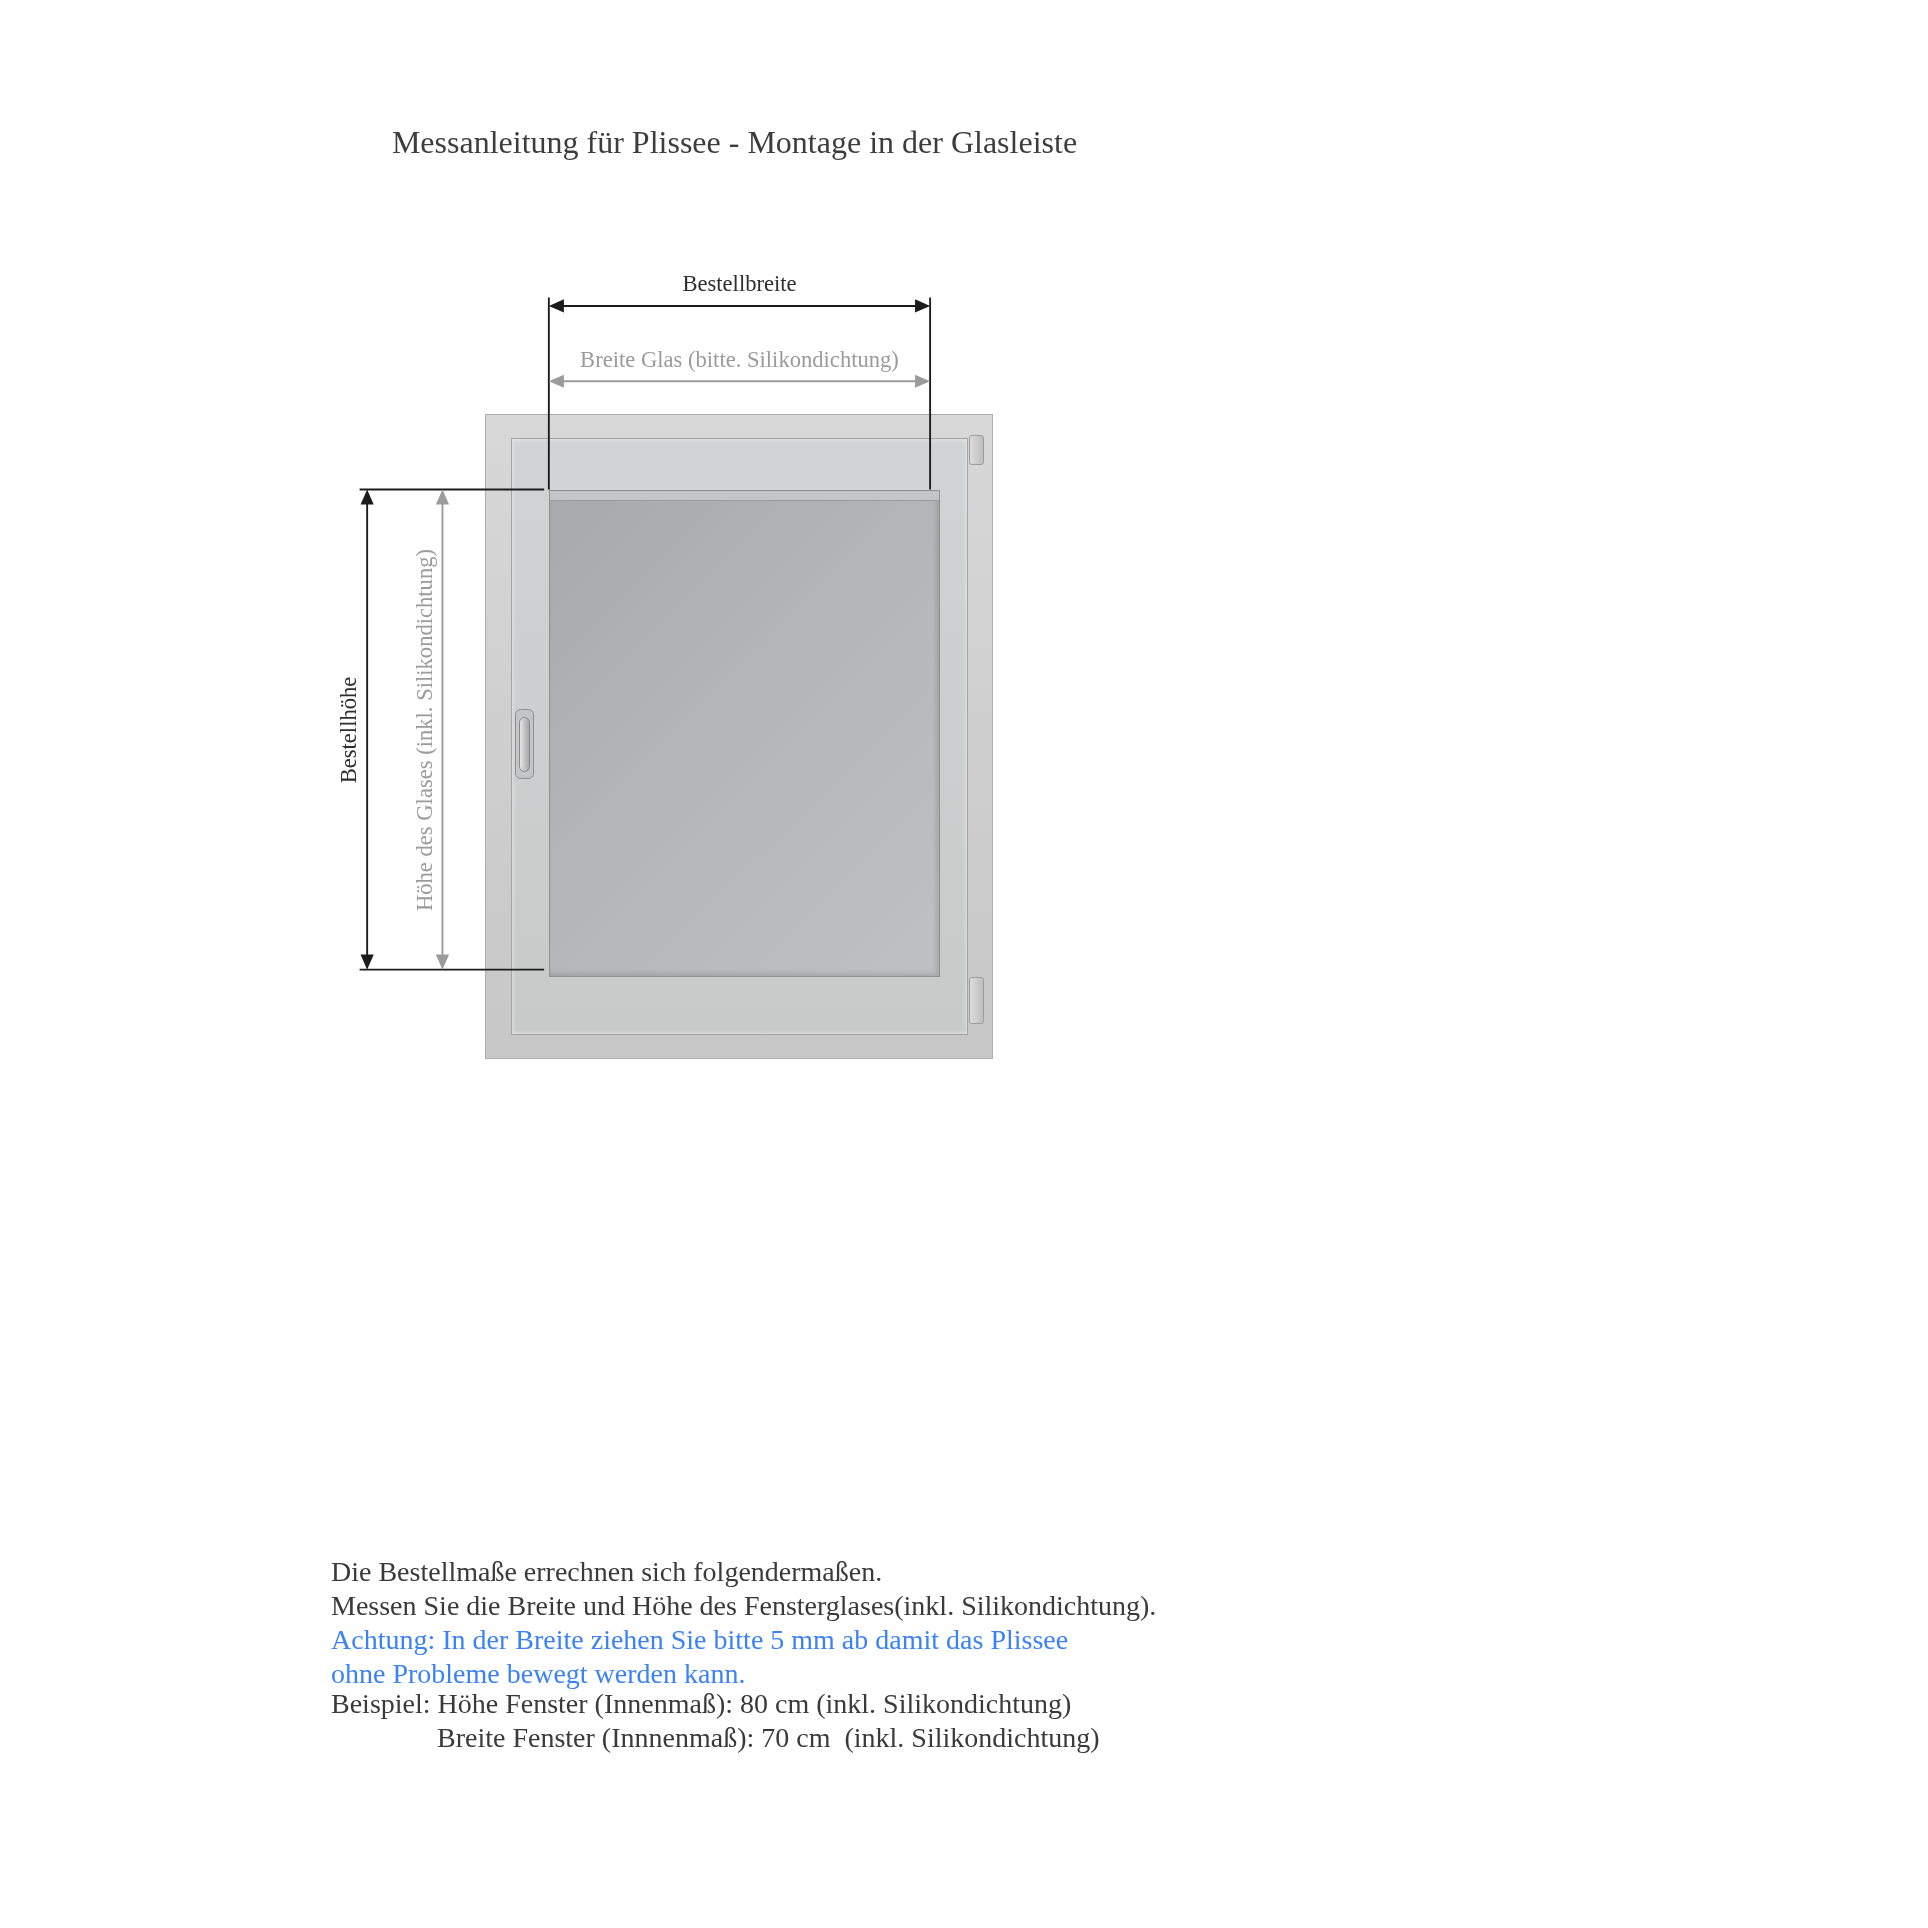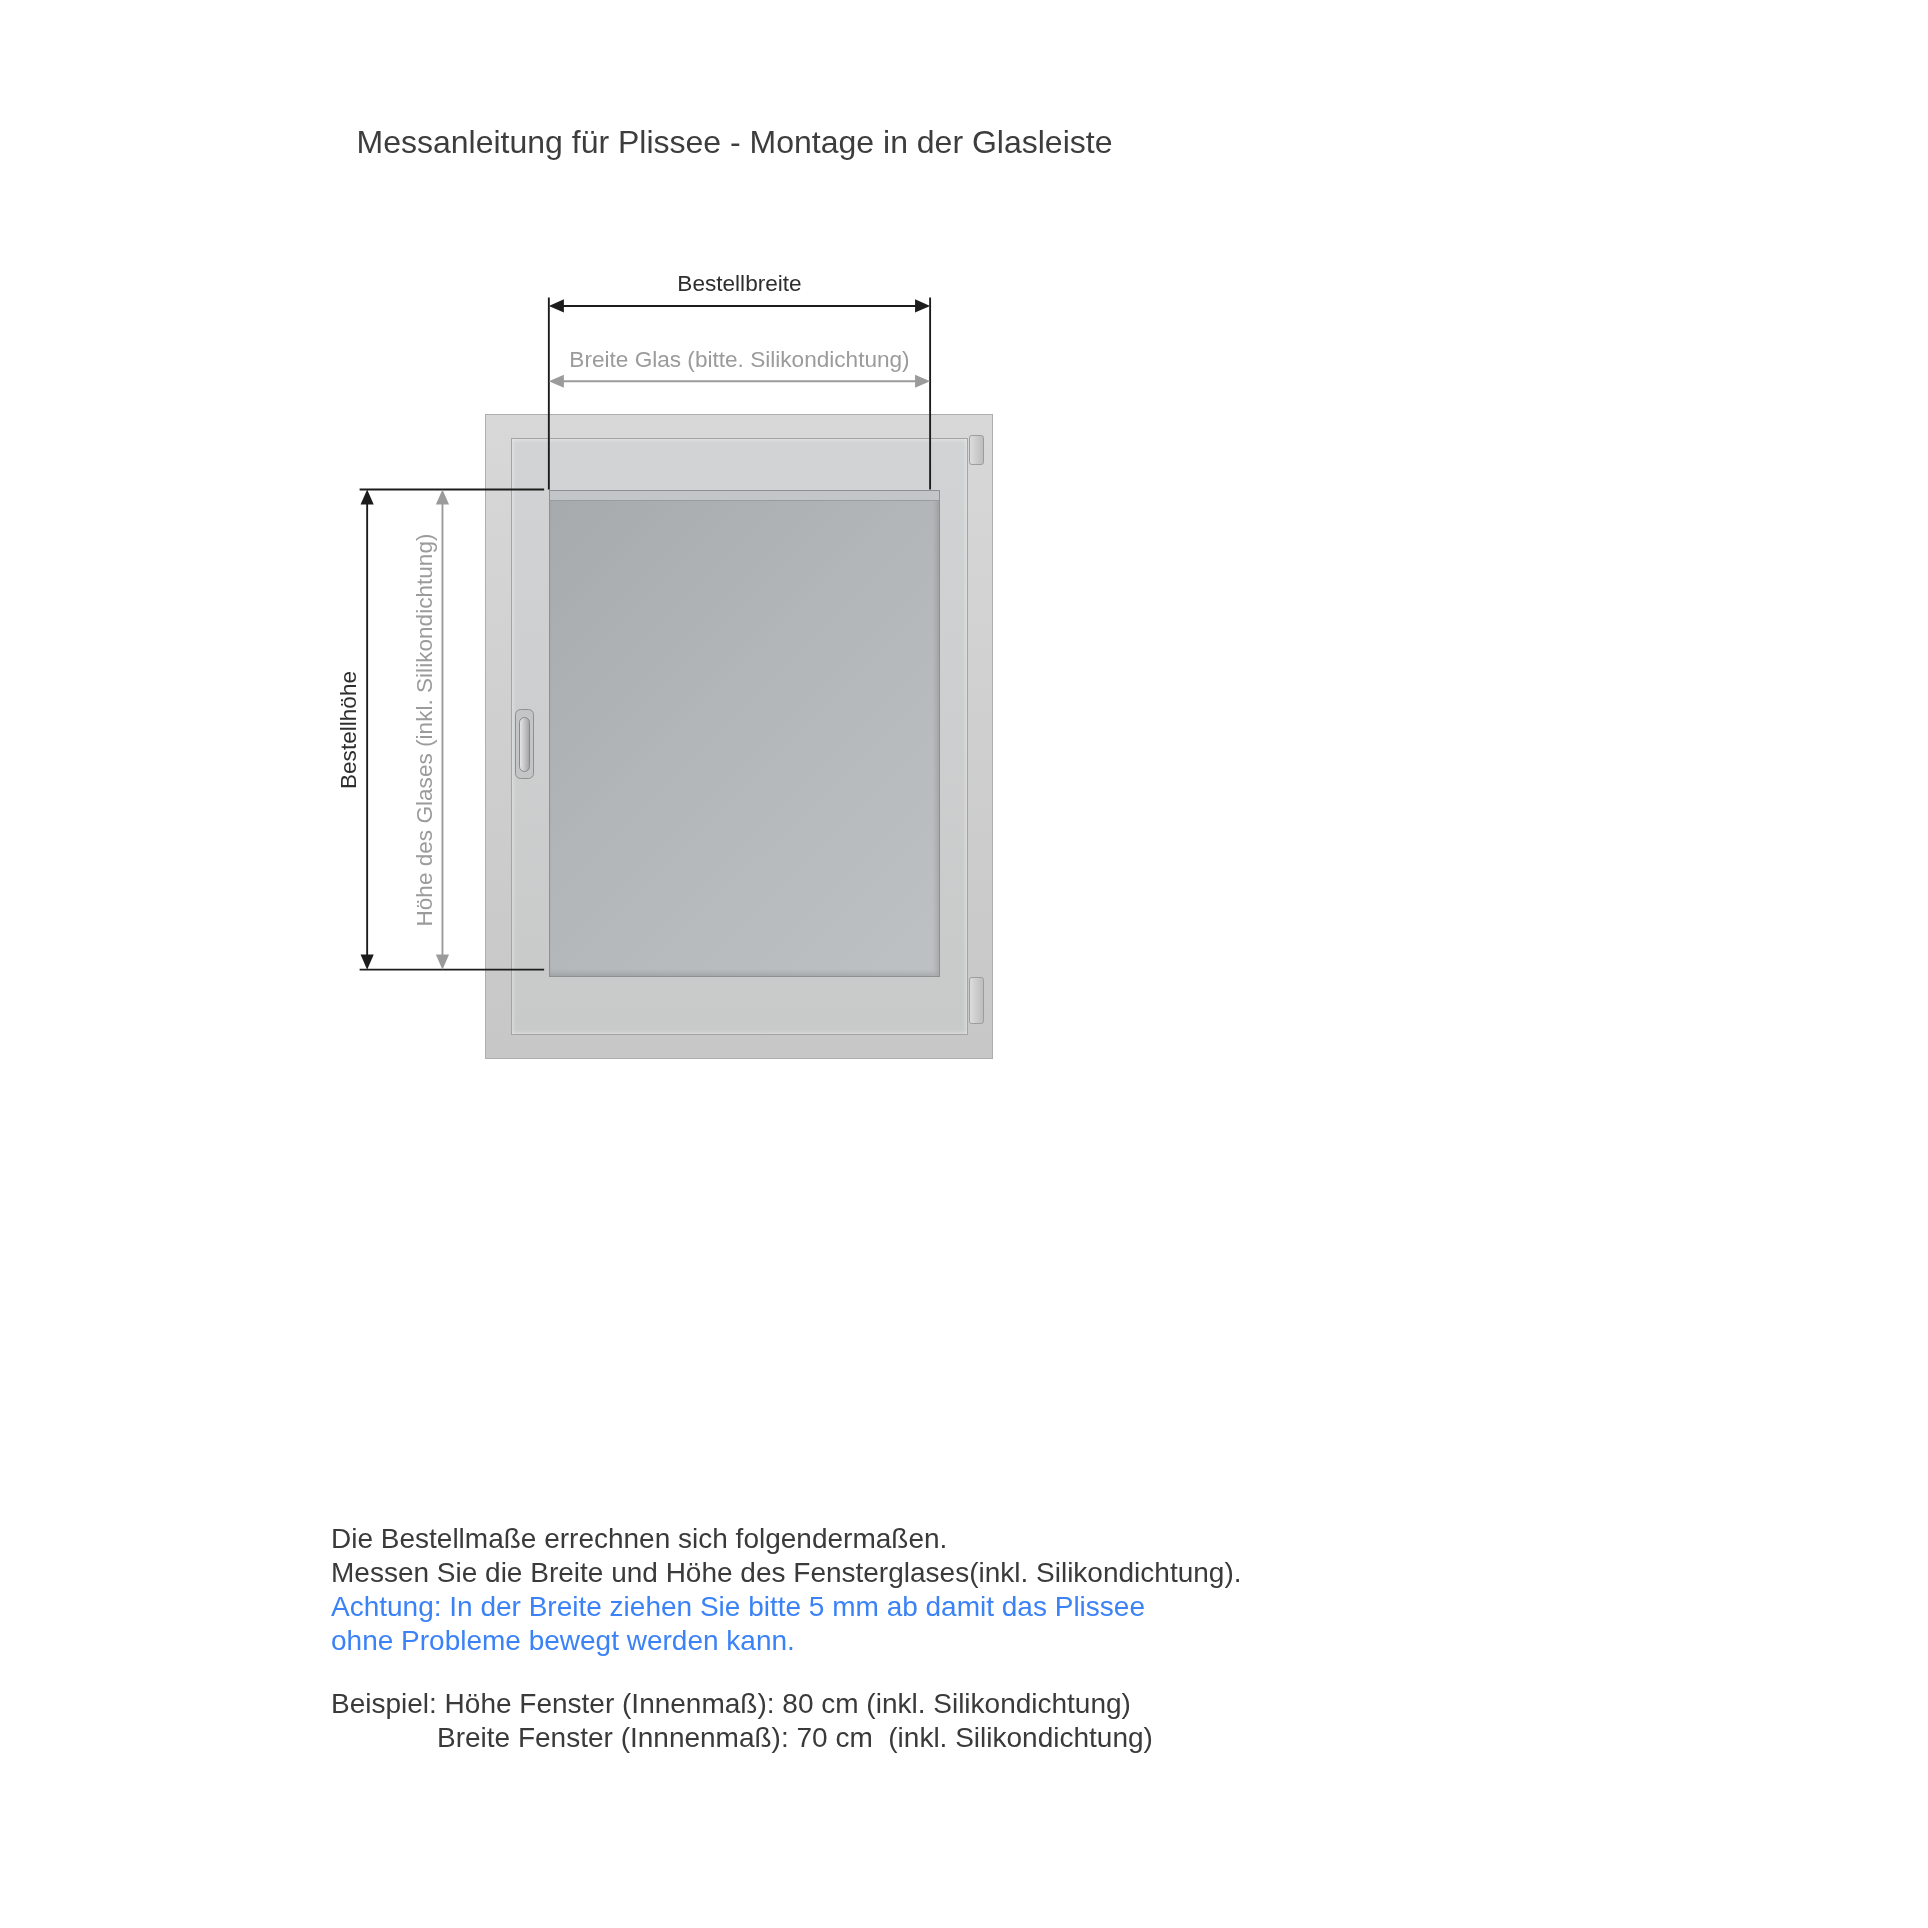--- a/index.html
+++ b/index.html
@@ -5,21 +5,21 @@
   html, body {
     margin: 0;
     padding: 0;
     background: #ffffff;
   }
   .page {
     position: relative;
     width: 1928px;
     height: 1928px;
     background: #ffffff;
-    font-family: Liberation Sans, sans-serif;
+    font-family: Liberation Serif, serif;
     overflow: hidden;
   }
 
   
   .title {
     position: absolute;
     left: 0;
     top: 124px;
     width: 1469px;
     text-align: center;
@@ -141,21 +141,21 @@
     position: absolute;
     left: 331px;
     font-size: 28px;
     line-height: 34px;
     color: #3a3a3a;
   }
   .body-text p {
     margin: 0;
     white-space: pre-wrap;
   }
-  .block-intro   { top: 1522px; }
+  .block-intro   { top: 1555px; }
   .block-example { top: 1687px; }
   .warning { color: #3b82f6; }
   .indent  { padding-left: 106px; }
 </style>
 </head>
 <body>
 
 <div class="page">
 
   <h1 class="title">Messanleitung für Plissee - Montage in der Glasleiste</h1>

